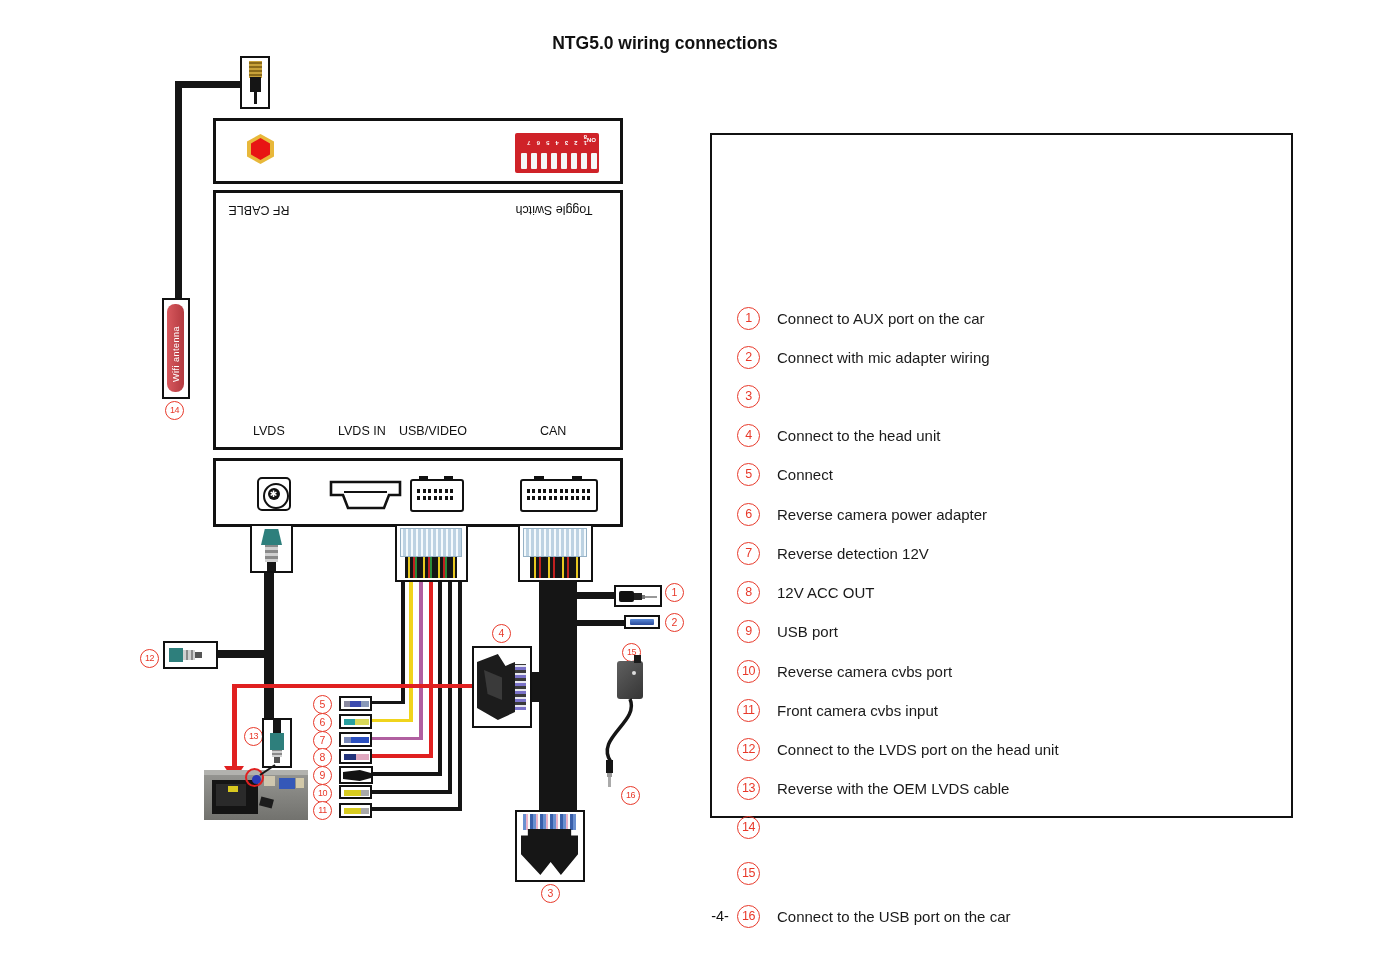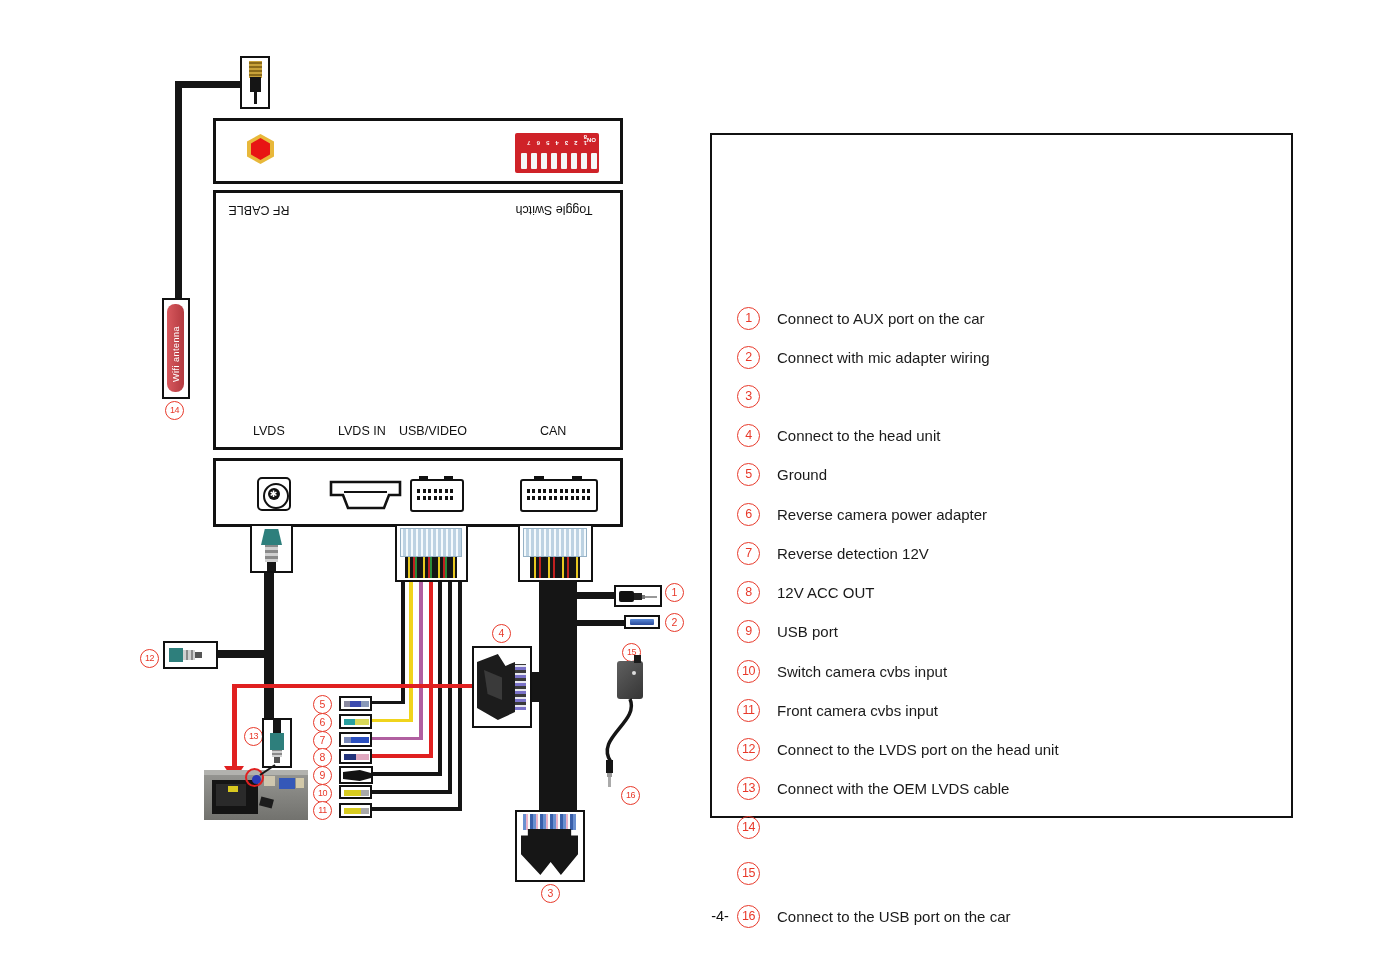--- a/index.html
+++ b/index.html
@@ -48,20 +48,21 @@
           background:linear-gradient(90deg,#d8595e,#b33a40);}
   .antlabel{position:absolute;left:-35px;top:44px;width:90px;height:12px;transform:rotate(-90deg);
             color:#fff;font-size:9px;text-align:center;letter-spacing:0.5px;}
   .overlay{position:absolute;left:0;top:0;pointer-events:none;}
 </style>
 </head>
 <body>
 
 <div class="page">
 
+  <div class="title">NTG5.0 wiring connections</div>
 
   <div class="w" style="left:175px;top:81px;width:67px;height:7px;"></div>
   <div class="w" style="left:175px;top:81px;width:7px;height:218px;"></div>
   <div class="pbox" style="left:240px;top:56px;width:30px;height:53px;">
     <div class="abs" style="left:7px;top:3px;width:13px;height:17px;background:repeating-linear-gradient(0deg,#c8a23a 0 2px,#8a6a1a 2px 4px);"></div>
     <div class="abs" style="left:8px;top:19px;width:11px;height:15px;background:#151515;"></div>
     <div class="abs" style="left:12px;top:33px;width:3px;height:13px;background:#151515;"></div>
   </div>
   <div class="pbox" style="left:162px;top:298px;width:28px;height:101px;">
     <div class="antred">
@@ -277,53 +278,53 @@
       </div>
     <div class="lrow" style="top:250px;">
         <span class="lco">3</span>
       </div>
     <div class="lrow" style="top:289px;">
         <span class="lco">4</span>
         <span class="ltext">Connect to the head unit</span>
       </div>
     <div class="lrow" style="top:328px;">
         <span class="lco">5</span>
-        <span class="ltext">Ground</span>
+        <span class="ltext">Connect</span>
       </div>
     <div class="lrow" style="top:368px;">
         <span class="lco">6</span>
         <span class="ltext">Reverse camera power adapter</span>
       </div>
     <div class="lrow" style="top:407px;">
         <span class="lco">7</span>
         <span class="ltext">Reverse detection 12V</span>
       </div>
     <div class="lrow" style="top:446px;">
         <span class="lco">8</span>
         <span class="ltext">12V ACC OUT</span>
       </div>
     <div class="lrow" style="top:485px;">
         <span class="lco">9</span>
         <span class="ltext">USB port</span>
       </div>
     <div class="lrow" style="top:525px;">
         <span class="lco">10</span>
-        <span class="ltext">Switch camera cvbs input</span>
+        <span class="ltext">Reverse camera cvbs port</span>
       </div>
     <div class="lrow" style="top:564px;">
         <span class="lco">11</span>
         <span class="ltext">Front camera cvbs input</span>
       </div>
     <div class="lrow" style="top:603px;">
         <span class="lco">12</span>
         <span class="ltext">Connect to the LVDS port on the head unit</span>
       </div>
     <div class="lrow" style="top:642px;">
         <span class="lco">13</span>
-        <span class="ltext">Connect with the OEM LVDS cable</span>
+        <span class="ltext">Reverse with the OEM LVDS cable</span>
       </div>
     <div class="lrow" style="top:681px;">
         <span class="lco">14</span>
       </div>
     <div class="lrow" style="top:727px;">
         <span class="lco">15</span>
       </div>
     <div class="lrow" style="top:770px;">
         <span class="lco">16</span>
         <span class="ltext">Connect to the USB port on the car</span>

